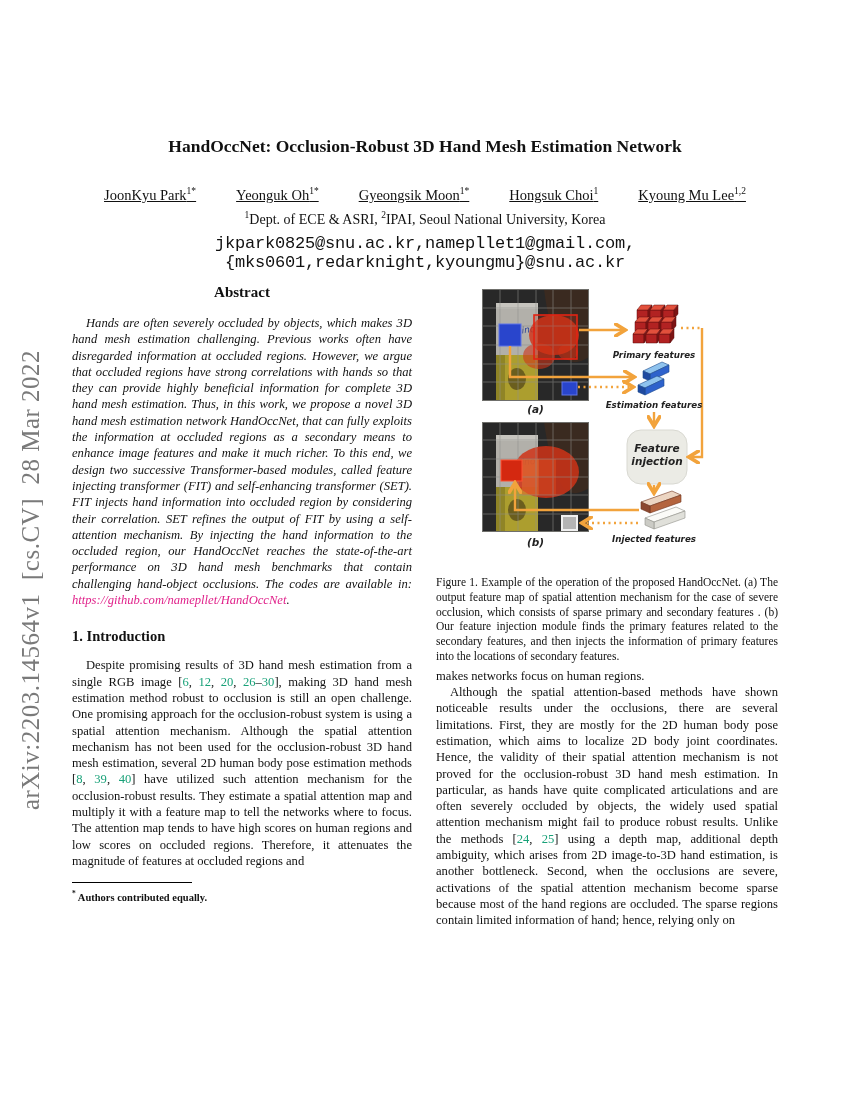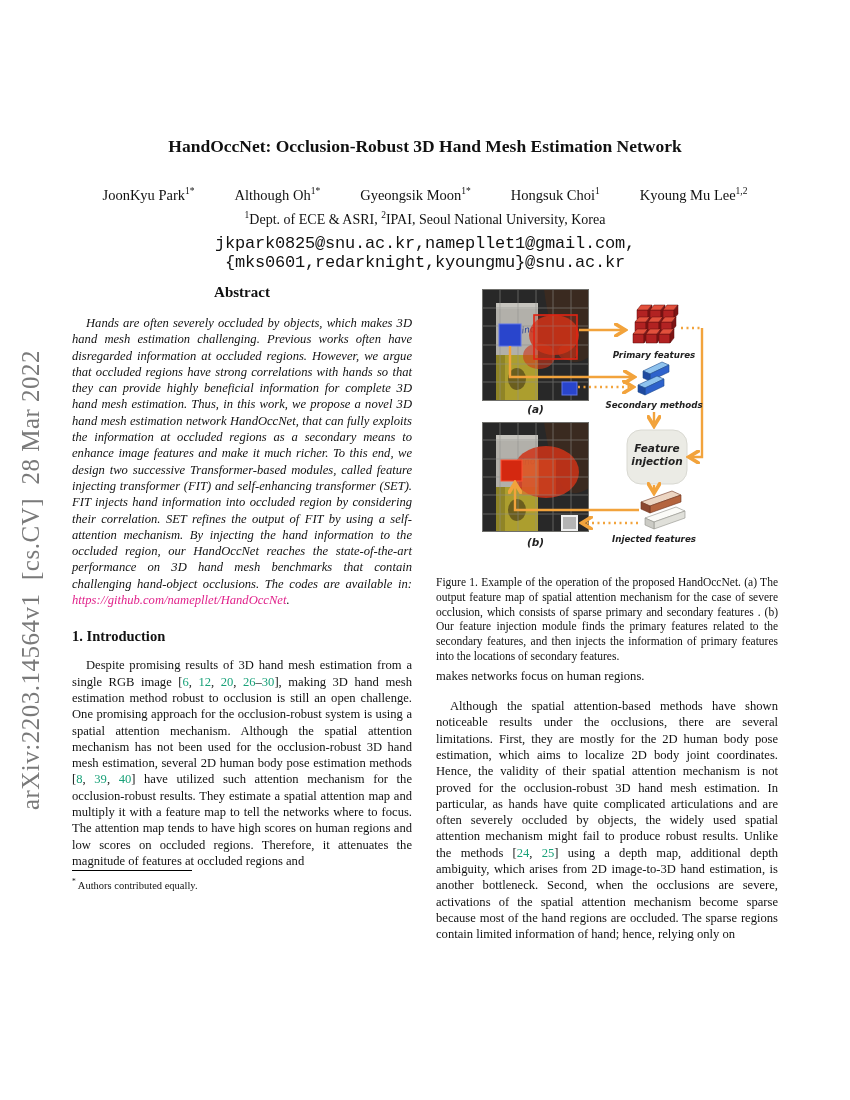--- a/index.html
+++ b/index.html
@@ -5,61 +5,61 @@
   html,body{margin:0;padding:0;background:#e8e8e8;}
   .page{position:relative;width:850px;height:1100px;background:#ffffff;overflow:hidden;
         font-family:"Liberation Serif", serif;color:#111;}
   
   .arxiv{position:absolute;left:31px;top:580px;transform:translate(-50%,-50%) rotate(-90deg);
          white-space:pre;font-size:25px;color:var(--arxiv_gray,#7a7a7a);letter-spacing:.5px;}
   
   .title{position:absolute;left:72px;width:706px;top:136px;text-align:center;
          font-size:17.5px;font-weight:bold;}
   .authors{position:absolute;left:52px;width:746px;top:186px;text-align:center;font-size:14.5px;}
-  .author{display:inline-block;margin:0 20px;}
+  .author{display:inline-block;margin:0 20px;text-decoration:underline;}
   .authors sup,.affil sup{font-size:9.5px;}
   .affil{position:absolute;left:72px;width:706px;top:210px;text-align:center;font-size:14px;}
   .emails{position:absolute;left:52px;width:746px;top:234px;text-align:center;
           font-family:"Liberation Mono", monospace;font-size:17px;letter-spacing:-0.2px;}
   
   .colL{position:absolute;left:72px;top:284px;width:340px;}
   .colR{position:absolute;left:436px;top:284px;width:342px;}
   .abs-head{text-align:center;font-size:15px;font-weight:bold;margin:0 0 14px 0;}
   .abs-body{font-style:italic;}
   .para{font-size:12.6px;line-height:16.3px;text-align:justify;margin:0;}
   .indent{text-indent:14px;}
   .sec-head{font-size:14.5px;font-weight:bold;margin:20px 0 12px 0;}
   .cite{color:var(--cite,#18a178);}
   .link{color:var(--link,#e0218a);margin-top:28px;}
   
-  .footnote{margin-top:1px;}
+  .footnote{margin-top:13px;font-weight:bold;}
   .footnote-rule{width:120px;border-top:1px solid #000;margin-bottom:4px;}
   .footnote-text{font-size:10.5px;line-height:13px;}
   .footnote-text sup{font-size:7.5px;}
   
   .fig{position:relative;width:342px;height:281px;}
   .fig-label{position:absolute;font-family:"DejaVu Sans", sans-serif;font-weight:bold;
              color:#222;text-align:center;font-style:italic;}
   .lbl-s{font-size:8.7px;}
   .lbl-ab{font-size:10.5px;}
   .lbl-fi{font-size:10.5px;line-height:1.2;}
   .caption{font-size:11.5px;line-height:14.8px;text-align:justify;margin-top:10px;font-family:Liberation Serif, serif;}
   .p-first{margin-top:4px;}
-  .p-gap{margin-top:14px;}
+  .p-gap{margin-top:0;}
 </style>
 </head>
 <body>
 
 <div class="page">
 
   <div class="arxiv">arXiv:2203.14564v1  [cs.CV]  28 Mar 2022</div>
 
   <div class="title">HandOccNet: Occlusion-Robust 3D Hand Mesh Estimation Network</div>
 
-  <div class="authors"><span class="author"><span>JoonKyu Park</span><sup>1*</sup></span><span class="author"><span>Although Oh</span><sup>1*</sup></span><span class="author"><span>Gyeongsik Moon</span><sup>1*</sup></span><span class="author"><span>Hongsuk Choi</span><sup>1</sup></span><span class="author"><span>Kyoung Mu Lee</span><sup>1,2</sup></span></div>
+  <div class="authors"><span class="author"><span>JoonKyu Park</span><sup>1*</sup></span><span class="author"><span>Yeonguk Oh</span><sup>1*</sup></span><span class="author"><span>Gyeongsik Moon</span><sup>1*</sup></span><span class="author"><span>Hongsuk Choi</span><sup>1</sup></span><span class="author"><span>Kyoung Mu Lee</span><sup>1,2</sup></span></div>
 
   <div class="affil"><sup>1</sup><span>Dept. of ECE &amp; ASRI, </span><sup>2</sup><span>IPAI, Seoul National University, Korea</span></div>
 
   <div class="emails">jkpark0825@snu.ac.kr,namepllet1@gmail.com,{mks0601,redarknight,kyoungmu}@snu.ac.kr</div>
 
   <div class="colL">
     <div class="abs-head">Abstract</div>
     <p class="para abs-body indent"><span>Hands are often severely occluded by objects, which makes 3D hand mesh estimation challenging. Previous works often have disregarded information at occluded regions. However, we argue that occluded regions have strong correlations with hands so that they can provide highly beneficial information for complete 3D hand mesh estimation. Thus, in this work, we propose a novel 3D hand mesh estimation network HandOccNet, that can fully exploits the information at occluded regions as a secondary means to enhance image features and make it much richer. To this end, we design two successive Transformer-based modules, called feature injecting transformer (FIT) and self-enhancing transformer (SET). FIT injects hand information into occluded region by considering their correlation. SET refines the output of FIT by using a self-attention mechanism. By injecting the hand information to the occluded region, our HandOccNet reaches the state-of-the-art performance on 3D hand mesh benchmarks that contain challenging hand-object occlusions. The codes are available in: </span><span class="link">https://github.com/namepllet/HandOccNet</span><span>.</span></p>
 
     <div class="sec-head">1. Introduction</div>
@@ -178,21 +178,21 @@
           <path d="M218,128 V140" marker-end="url(#arw)"></path>
           <path d="M218,201 V207" marker-end="url(#arw)"></path>
           <path d="M245,44 H266" stroke-dasharray="2,3.5"></path>
           <path d="M266,44 V173 H255" marker-end="url(#arw)"></path>
           <path d="M203,226 H79 V201" marker-end="url(#arw)"></path>
           <path d="M202,239 H148" stroke-dasharray="2,3.5" marker-end="url(#arw)"></path>
         </g>
       </svg>
 
       <div class="fig-label lbl-s" style="left:150px;top:66px;width:136px;">Primary features</div>
-      <div class="fig-label lbl-s" style="left:150px;top:116px;width:136px;">Secondary methods</div>
+      <div class="fig-label lbl-s" style="left:150px;top:116px;width:136px;">Estimation features</div>
       <div class="fig-label lbl-fi" style="left:191px;top:158px;width:60px;">Feature injection</div>
       <div class="fig-label lbl-s" style="left:150px;top:250px;width:136px;">Injected features</div>
       <div class="fig-label lbl-ab" style="left:46px;top:119px;width:107px;">(a)</div>
       <div class="fig-label lbl-ab" style="left:46px;top:252px;width:107px;">(b)</div>
     </div>
 
     <div class="caption">Figure 1. Example of the operation of the proposed HandOccNet. (a) The output feature map of spatial attention mechanism for the case of severe occlusion, which consists of sparse primary and secondary features . (b) Our feature injection module finds the primary features related to the secondary features, and then injects the information of primary features into the locations of secondary features.</div>
 
     <p class="para p-first"><span>makes networks focus on human regions.</span></p>
     <p class="para indent p-gap"><span>Although the spatial attention-based methods have shown noticeable results under the occlusions, there are several limitations. First, they are mostly for the 2D human body pose estimation, which aims to localize 2D body joint coordinates. Hence, the validity of their spatial attention mechanism is not proved for the occlusion-robust 3D hand mesh estimation. In particular, as hands have quite complicated articulations and are often severely occluded by objects, the widely used spatial attention mechanism might fail to produce robust results. Unlike the methods [</span><span class="cite">24</span><span>, </span><span class="cite">25</span><span>] using a depth map, additional depth ambiguity, which arises from 2D image-to-3D hand estimation, is another bottleneck. Second, when the occlusions are severe, activations of the spatial attention mechanism become sparse because most of the hand regions are occluded. The sparse regions contain limited information of hand; hence, relying only on</span></p>

